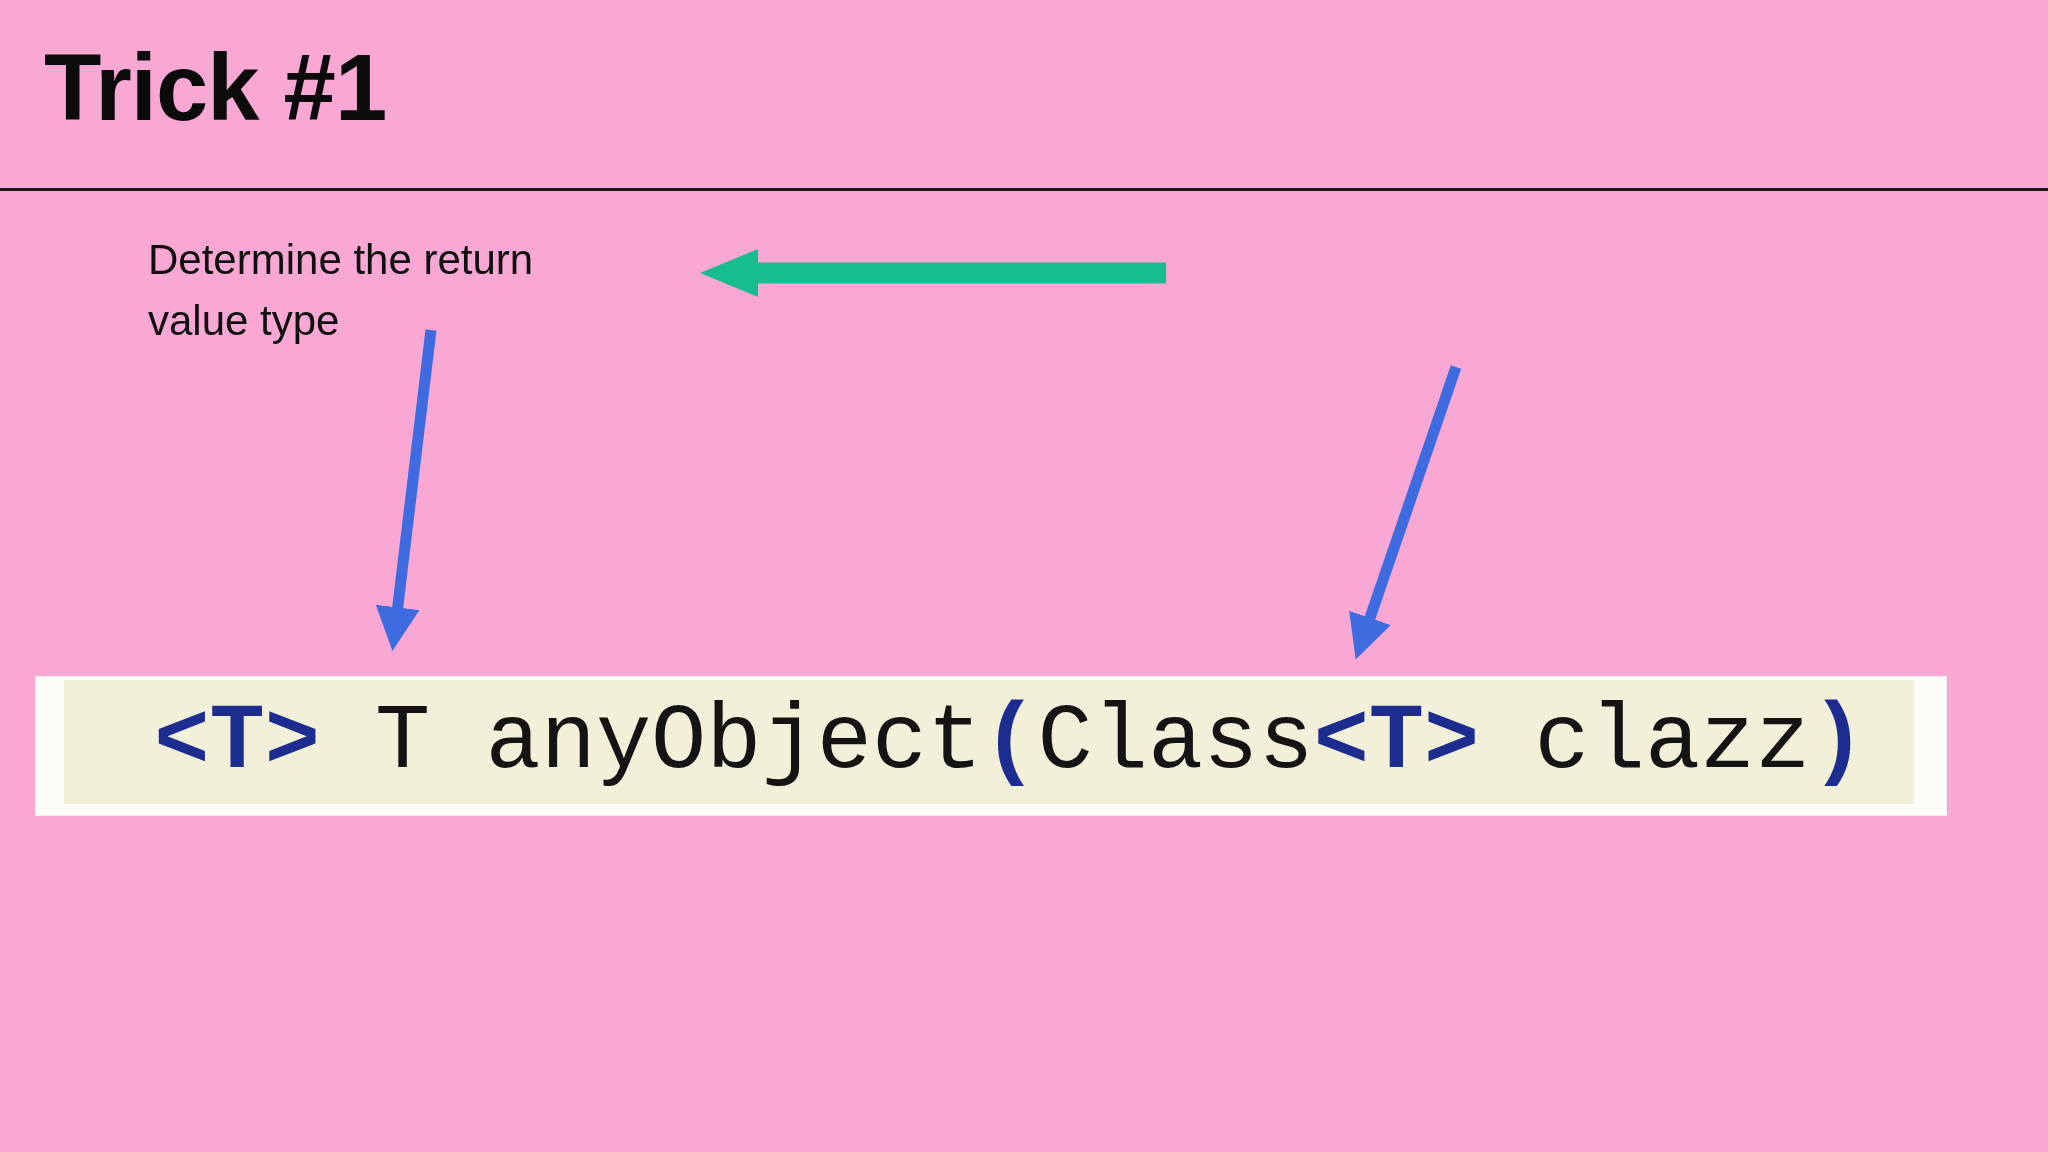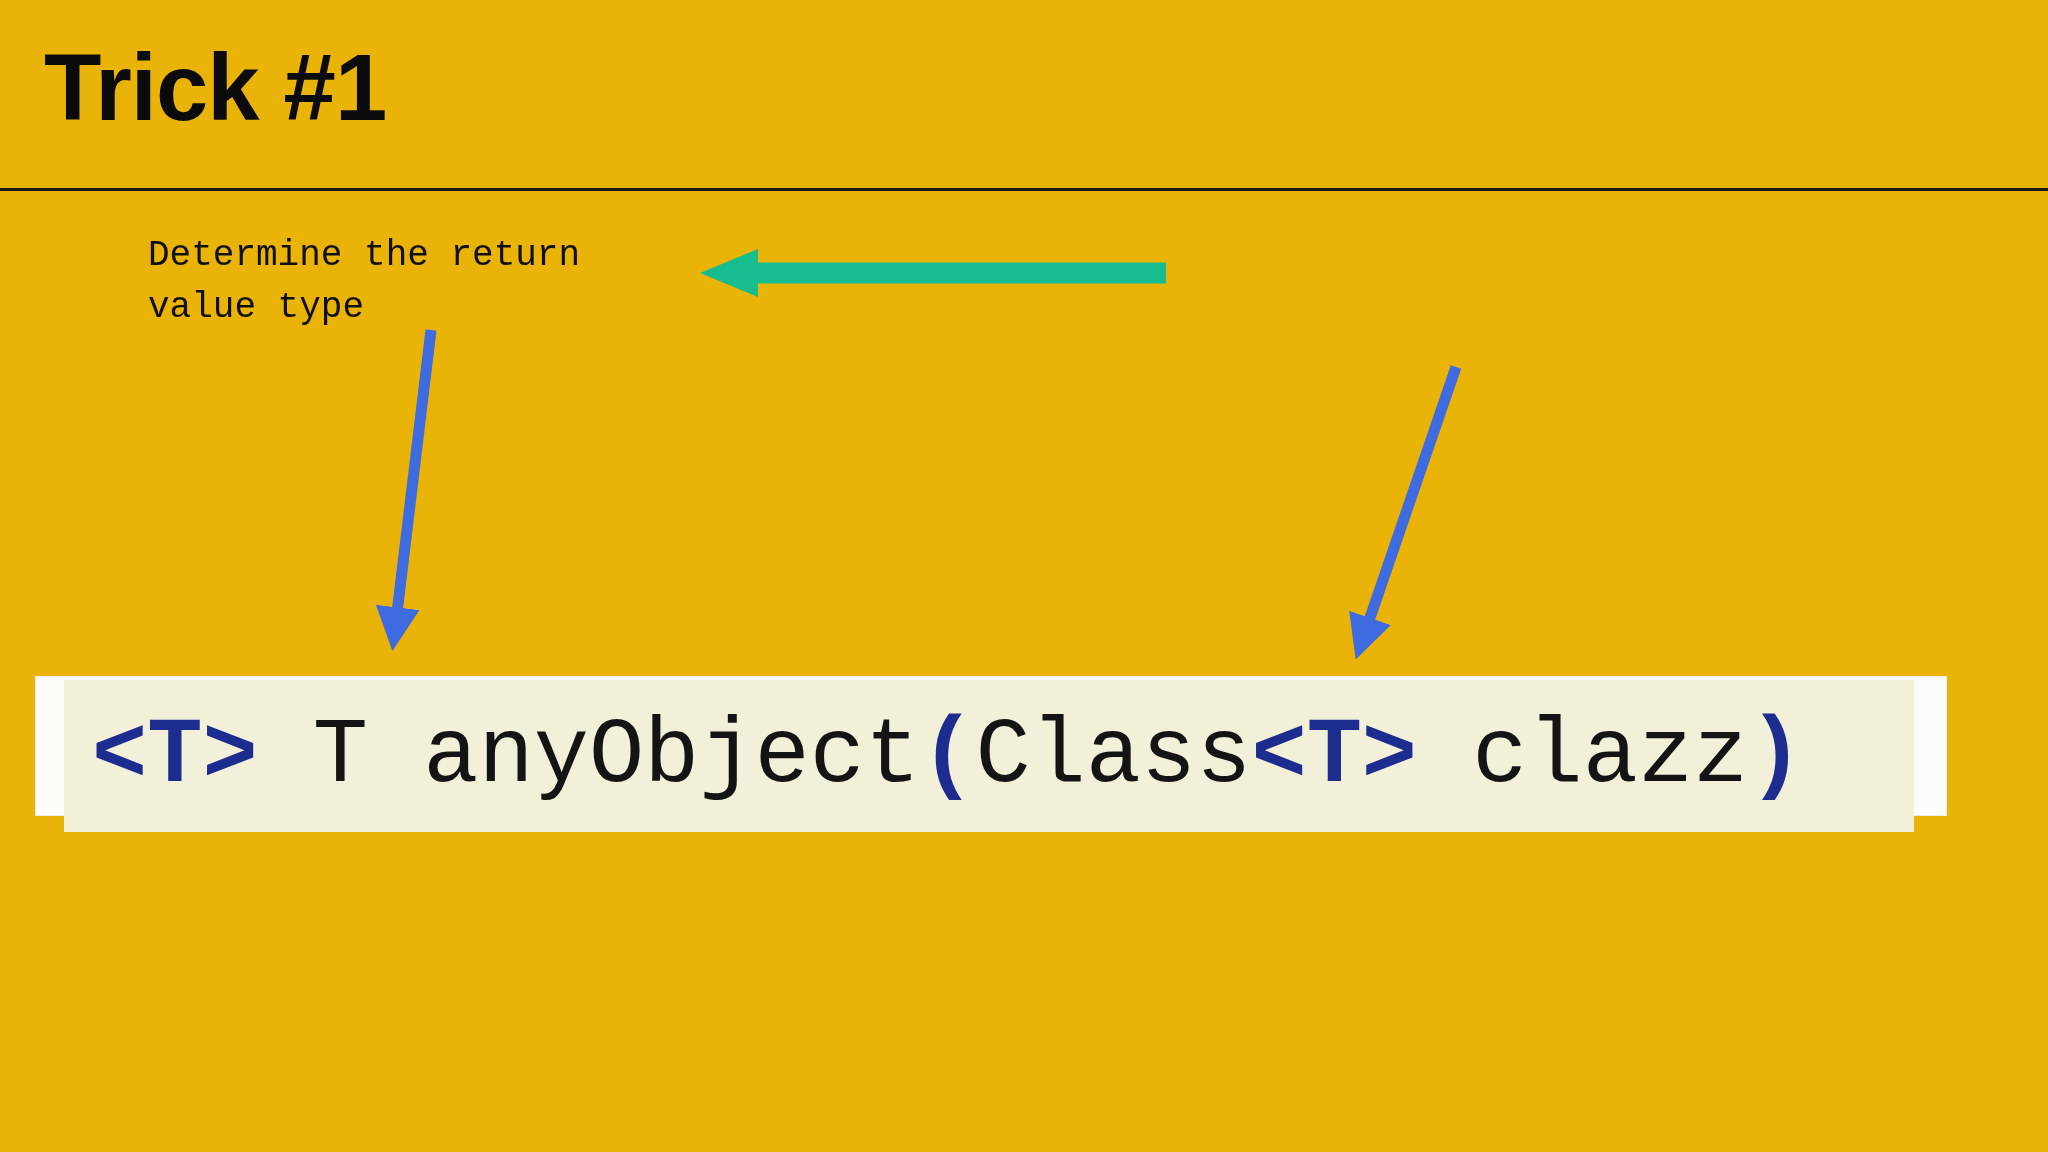--- a/index.html
+++ b/index.html
@@ -6,59 +6,60 @@
     --arrow-green:#17bd8e;
     --arrow-blue:#3e6be0;
     --code-bg:#f3f0da;
     --code-kw:#1c2d8f;
   }
   *{margin:0;padding:0;box-sizing:border-box;}
   html,body{background:#ffffff;}
   .slide{
     position:relative;
     width:2048px;height:1152px;
-    background:#eab308;
+    background:#f9a8d4;
     overflow:hidden;
     font-family:"Liberation Sans", sans-serif;
     color:#111;
   }
   .title{
     position:absolute;left:44px;top:34px;
     font-size:94px;font-weight:bold;color:#0b0b0b;
     letter-spacing:-1px;
   }
   .divider{
     position:absolute;left:0;top:188px;
     width:2048px;height:3px;background:#1a1a1a;
   }
   .ann{
     position:absolute;
-    font-size:36px;line-height:1.45;color:#101010;font-family:Liberation Mono, monospace;
+    font-size:42px;line-height:1.45;color:#101010;
   }
   .ann-left{left:148px;top:230px;width:490px;}
   .ann-right{left:1188px;top:238px;width:700px;}
   .arrow-svg{position:absolute;overflow:visible;}
   .green-arrow{left:700px;top:248px;}
   .blue-arrow-1{left:370px;top:320px;}
   .blue-arrow-2{left:1330px;top:355px;}
   .green-fill{fill:var(--arrow-green);}
   .blue-stroke{stroke:var(--arrow-blue);}
   .blue-fill{fill:var(--arrow-blue);}
   .code-outer{
     position:absolute;left:35px;top:676px;
     width:1912px;height:140px;
     background:#fcfcf8;
     border:1px solid #ececea;
   }
   .code-inner{
     position:absolute;left:28px;top:3px;
-    width:1850px;height:152px;
+    width:1850px;height:124px;
     background:var(--code-bg);
     display:flex;align-items:center;
-    padding-left:28px;
+    padding-left:42px;
+    justify-content:center;
   }
   .code-line{
     font-family:"Liberation Mono","DejaVu Sans Mono",monospace;
     font-size:92px;
     white-space:pre;
     color:#111;
   }
   .code-line .seg-kw{font-weight:bold;color:var(--code-kw);}
   .code-line .seg-plain{font-weight:normal;color:#141414;}
 </style>

